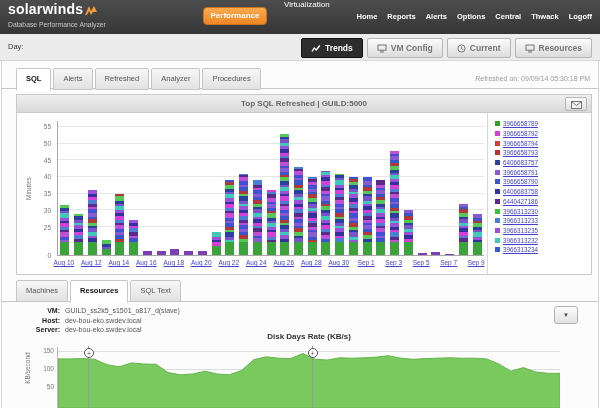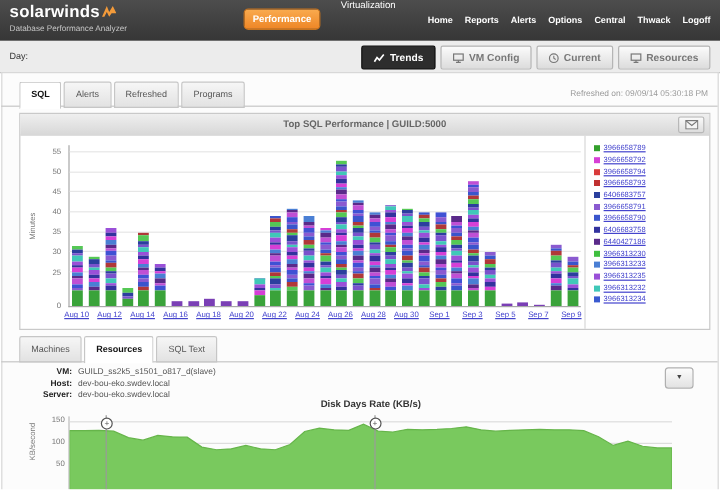--- a/index.html
+++ b/index.html
@@ -149,28 +149,29 @@
         </span>
         <span>Resources</span>
       </div>
     </div>
 
   <div class="content"></div>
   <div class="tabrow">
       <div class="tab active">SQL</div>
       <div class="tab">Alerts</div>
       <div class="tab">Refreshed</div>
-      <div class="tab">Programs</div>
+      <div class="tab">Analyzer</div>
+      <div class="tab">Procedures</div>
     </div>
   <div class="tabline"></div>
   <div class="refreshed">Refreshed on: 09/09/14 05:30:18 PM</div>
 
   <div class="panel">
     <div class="panelheader">
-      <div class="paneltitle">Top SQL Performance | GUILD:5000</div>
+      <div class="paneltitle">Top SQL Refreshed | GUILD:5000</div>
       <div class="emailbtn">
         <span>
           <svg width="11" height="8" viewBox="0 0 11 8">
               <rect x="0.5" y="0.5" width="10" height="7" fill="#f4f4f4" stroke="#777"></rect>
               <polyline points="0.5,0.5 5.5,4.5 10.5,0.5" fill="none" stroke="#777"></polyline>
             </svg>
         </span>
       </div>
     </div>
     <div class="panelbody">

